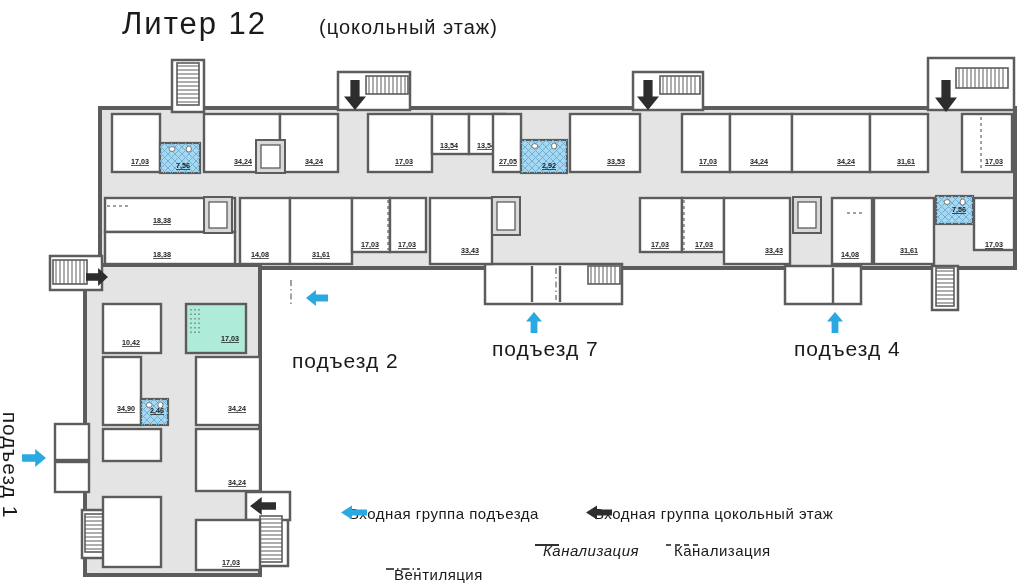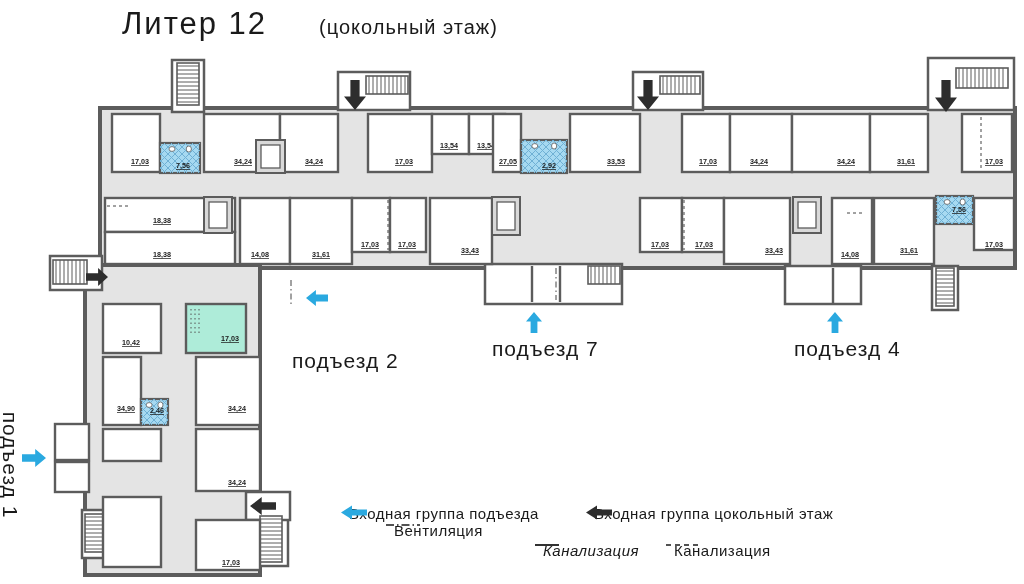--- a/index.html
+++ b/index.html
@@ -9,21 +9,21 @@
   .title{position:absolute;left:122px;top:6px;display:flex;align-items:baseline;gap:12px;white-space:nowrap;}
   .title .main{font-size:31px;letter-spacing:2px;font-weight:400;}
   .title .sub{font-size:20px;letter-spacing:1px;font-weight:400;margin-left:40px;}
   .podezd{position:absolute;font-size:21px;letter-spacing:1px;white-space:nowrap;}
   .podezd.p1{left:-46px;top:453px;width:112px;text-align:center;transform:rotate(90deg);}
   .podezd.p2{left:292px;top:311px;margin-top:38px;}
   .podezd.p3{left:492px;top:337px;}
   .podezd.p4{left:794px;top:337px;}
   .legend-item{position:absolute;display:inline-flex;align-items:center;gap:8px;font-size:15px;letter-spacing:.5px;white-space:nowrap;}
   .l-r1a{left:341px;top:505px;} .l-r1b{left:586px;top:505px;}
-  .l-r2a{left:386px;top:522px;} .l-r2b{left:535px;top:542px;font-style:italic;} .l-r2c{left:666px;top:542px;}
+  .l-r2a{left:386px;top:566px;} .l-r2b{left:535px;top:542px;font-style:italic;} .l-r2c{left:666px;top:542px;}
   .licon{display:inline-block;}
 </style>
 </head>
 <body>
 
 <div class="stage">
 
   <div class="title">
     <span class="main">Литер 12</span>
     <span class="sub">(цокольный этаж)</span>

